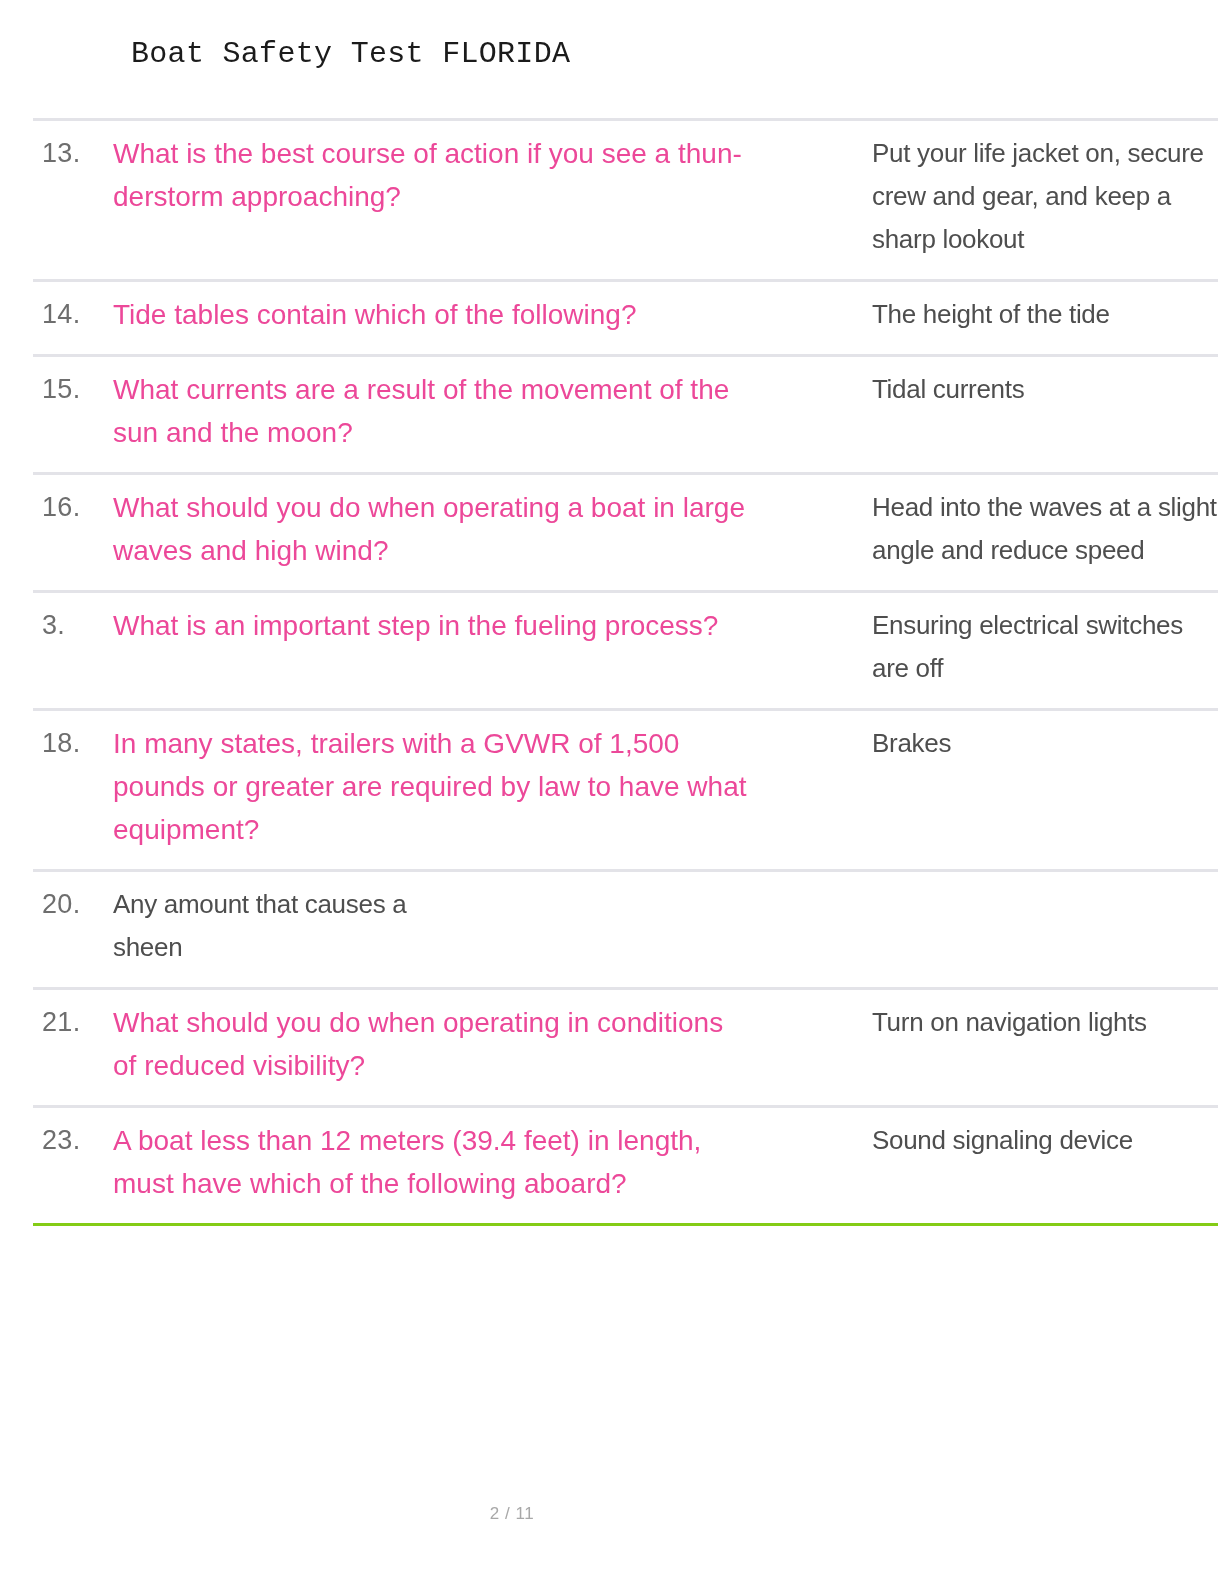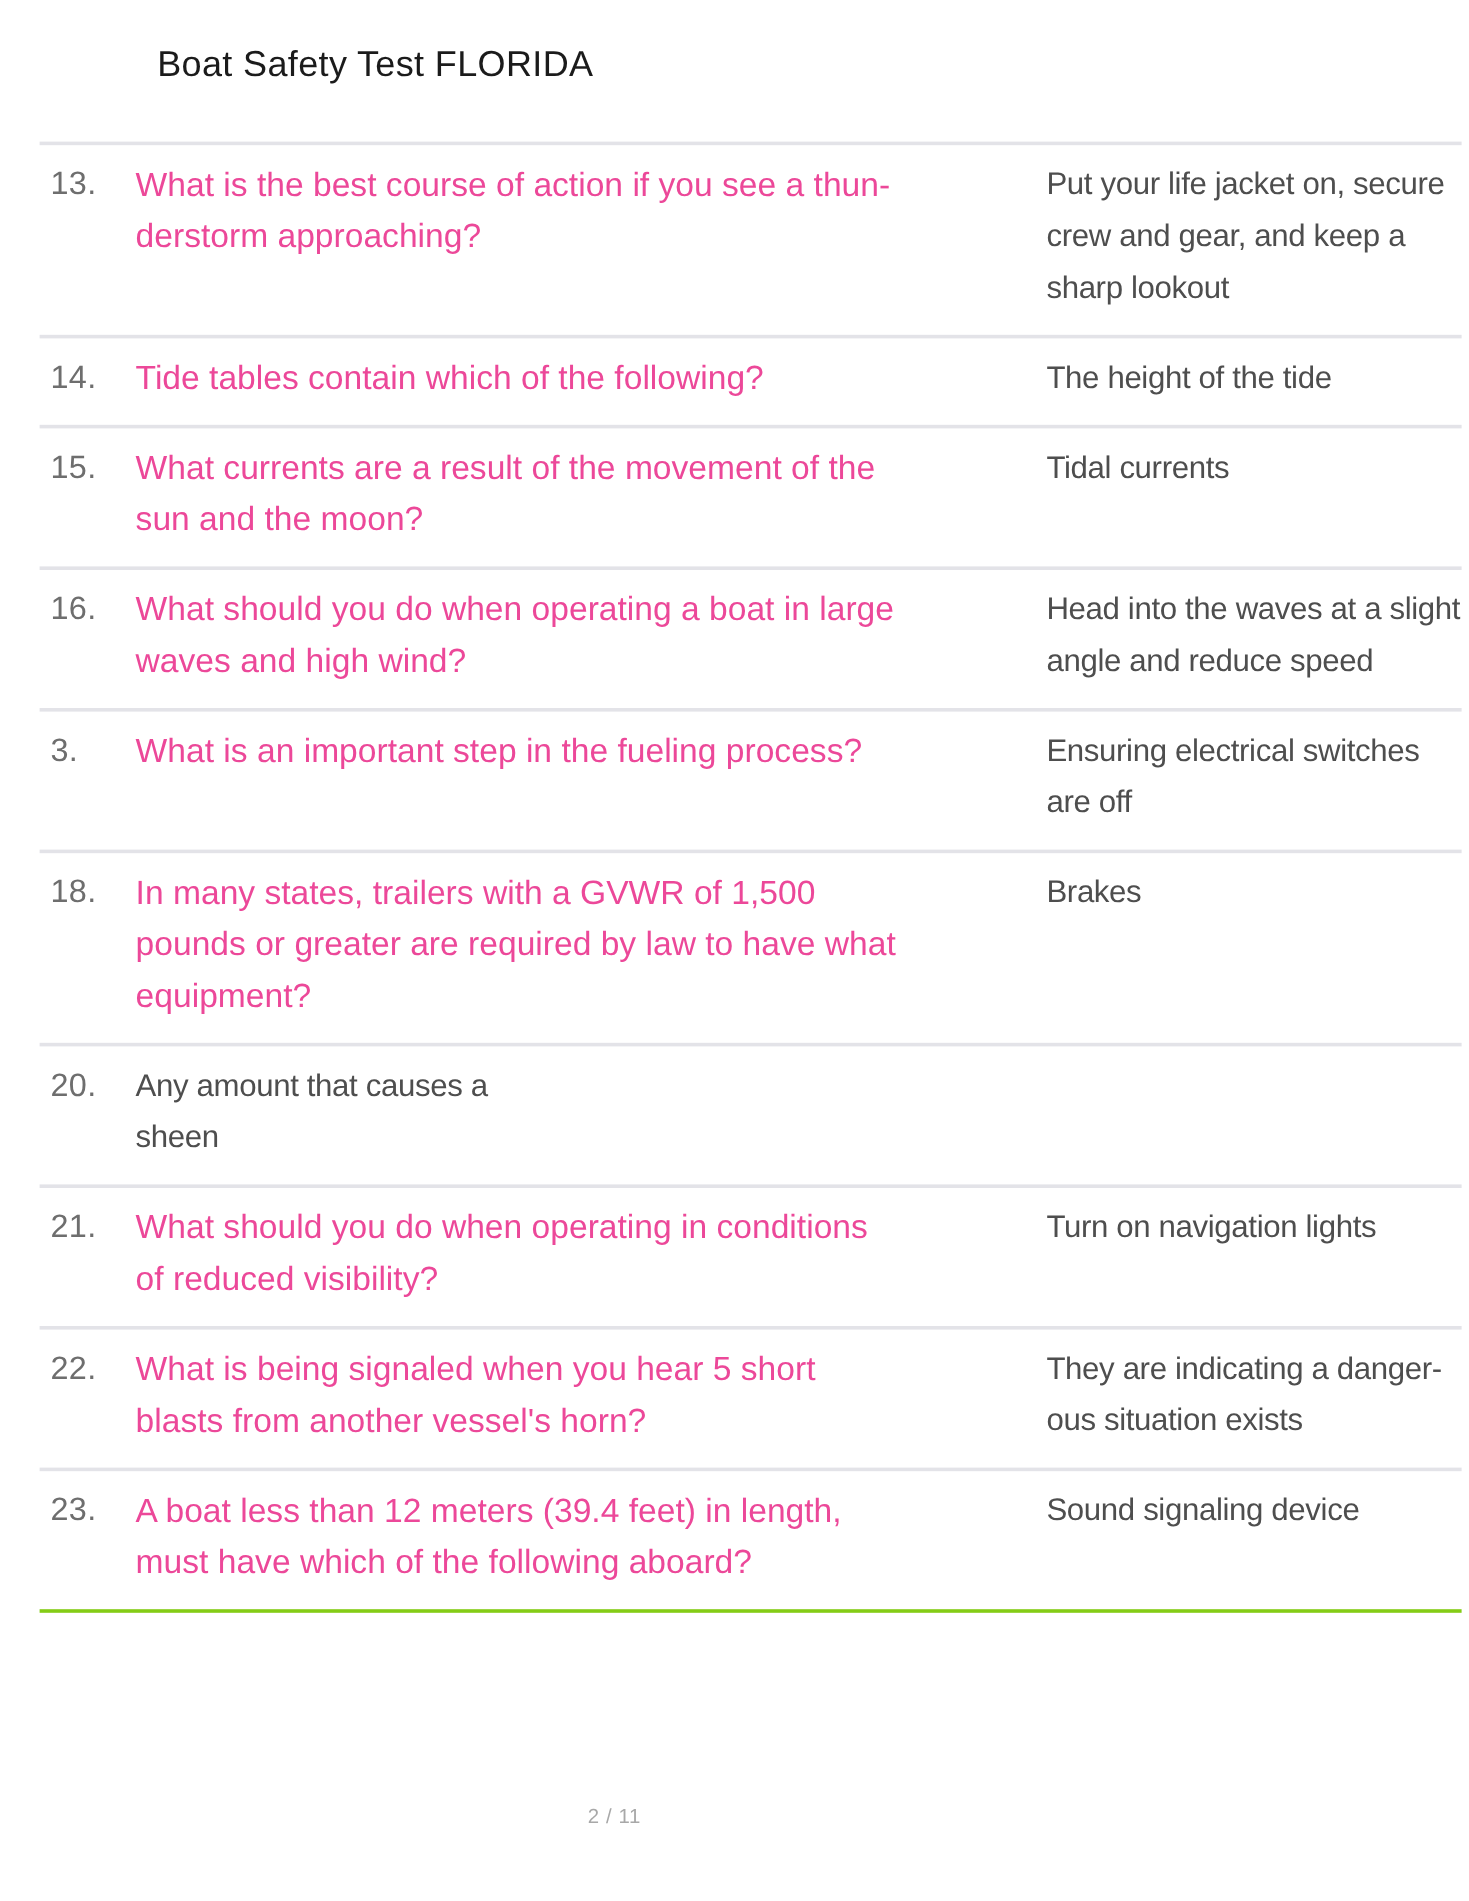--- a/index.html
+++ b/index.html
@@ -15,20 +15,21 @@
     font-family: "Liberation Sans", sans-serif;
   }
   .page-title {
     position: absolute;
     left: 131px;
     top: 34px;
     font-size: 30px;
     line-height: 40px;
     color: #1b1b1b;
     letter-spacing: 0.3px;
+    font-family: Liberation Mono, monospace;
   }
   .quiz-table {
     position: absolute;
     left: 33px;
     top: 118px;
     width: 1185px;
   }
   .row {
     display: grid;
     grid-template-columns: 80px 759px 1fr;
@@ -132,27 +133,20 @@
 sheen</div>
   </div>
 
   <div class="row">
     <div class="num">21.</div>
     <div class="q">What should you do when operating in conditions
 of reduced visibility?</div>
     <div class="a">Turn on navigation lights</div>
   </div>
 
-  <div class="row">
-    <div class="num">22.</div>
-    <div class="q">What is being signaled when you hear 5 short
-blasts from another vessel's horn?</div>
-    <div class="a">They are indicating a danger-
-ous situation exists</div>
-  </div>
 
   <div class="row">
     <div class="num">23.</div>
     <div class="q">A boat less than 12 meters (39.4 feet) in length,
 must have which of the following aboard?</div>
     <div class="a">Sound signaling device</div>
   </div>
 
 </div>
 

